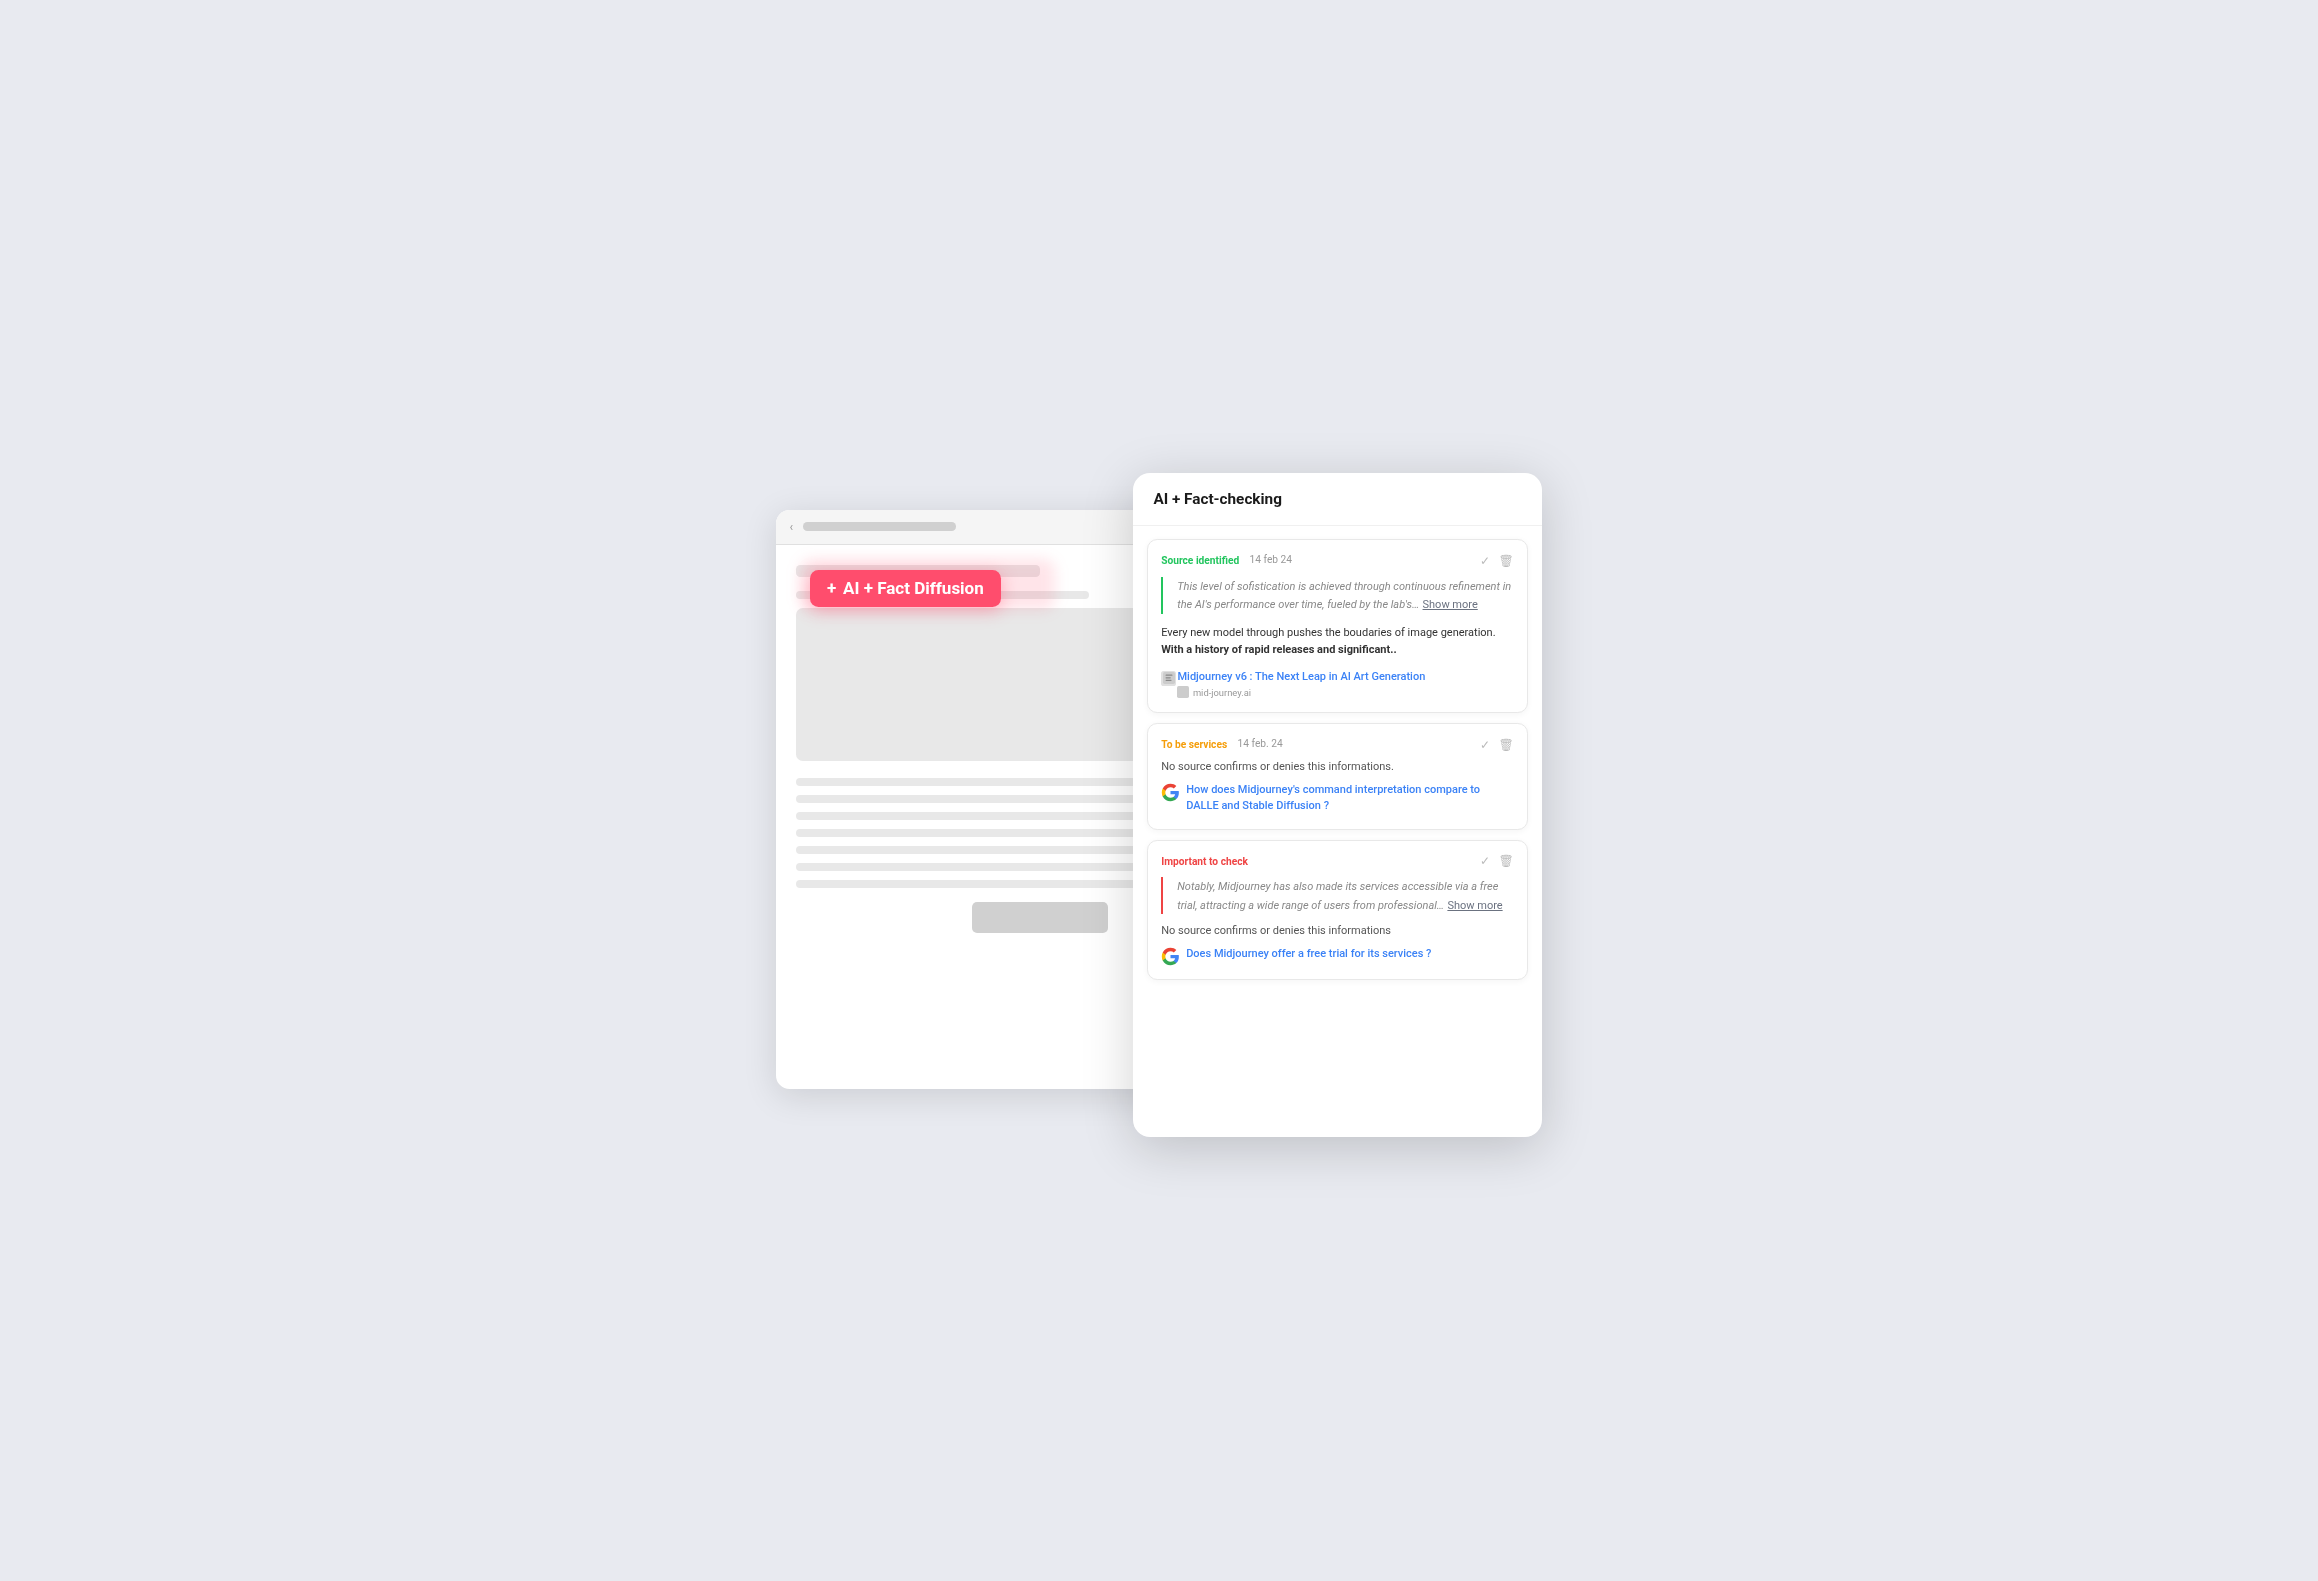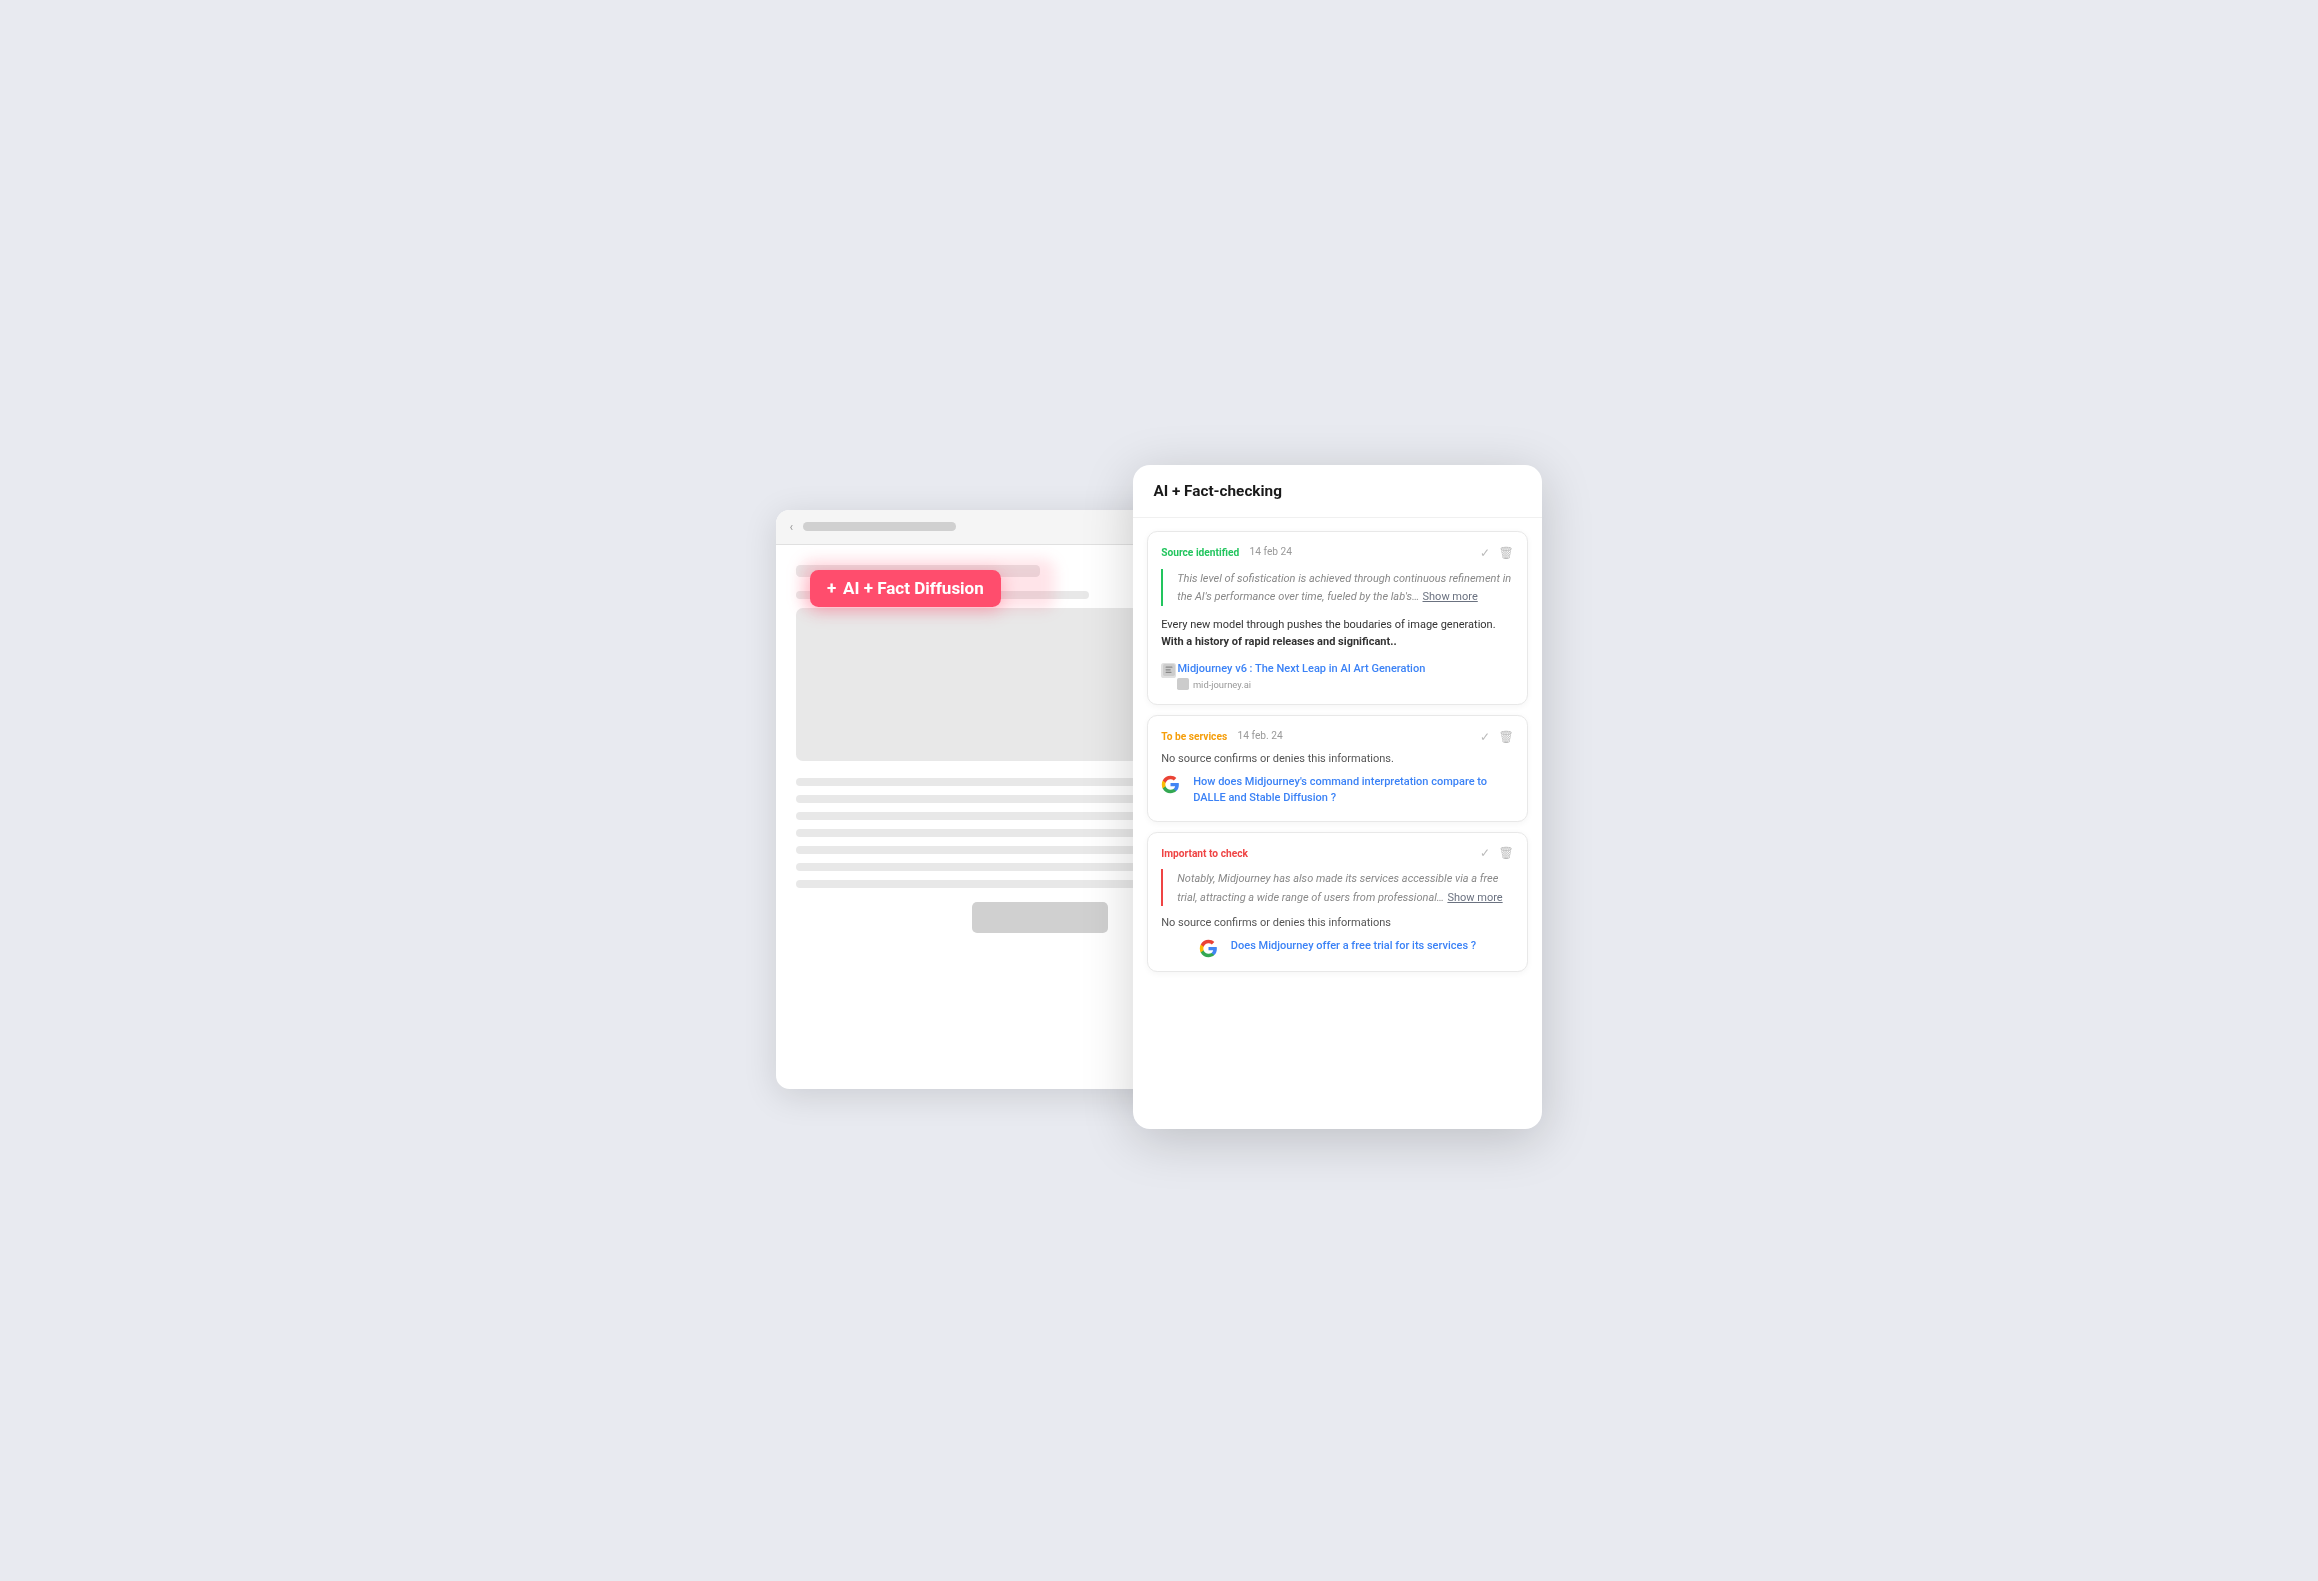--- a/index.html
+++ b/index.html
@@ -121,21 +121,21 @@
       height: 51px;
       background: rgba(255,77,109,0.15);
       border-radius: 12px;
       z-index: 9;
       filter: blur(6.8px);
     }
 
     
     .main-panel {
       position: absolute;
-      top: 6px;
+      top: 14px;
       right: 0;
       width: 409px;
       height: 664px;
       background: #ffffff;
       border-radius: 17px;
       box-shadow: 0 10.2px 51px rgba(0,0,0,0.18);
       overflow: hidden;
       display: flex;
       flex-direction: column;
     }
@@ -285,22 +285,21 @@
     .no-source-text {
       font-size: 11px;
       color: #555;
       margin-bottom: 8.5px;
     }
 
     
     .google-link {
       display: flex;
       align-items: flex-start;
-      gap: 13px;
-      justify-content: center;
+      gap: 6px;
     }
 
     .google-g {
       width: 19px;
       height: 19px;
       flex-shrink: 0;
       margin-top: 0.9px;
     }
 
     .google-link-text {

